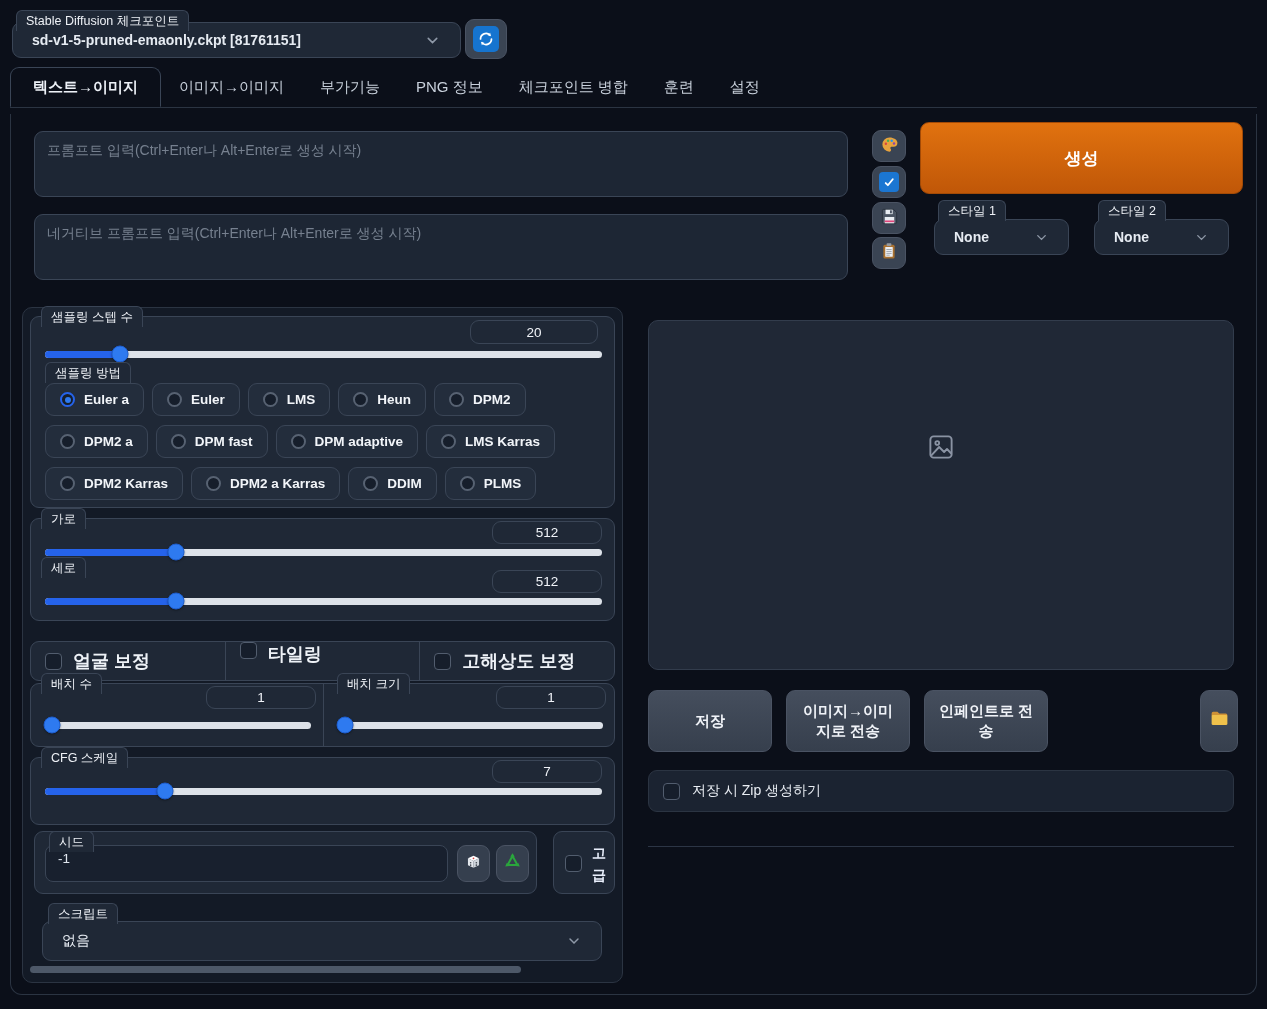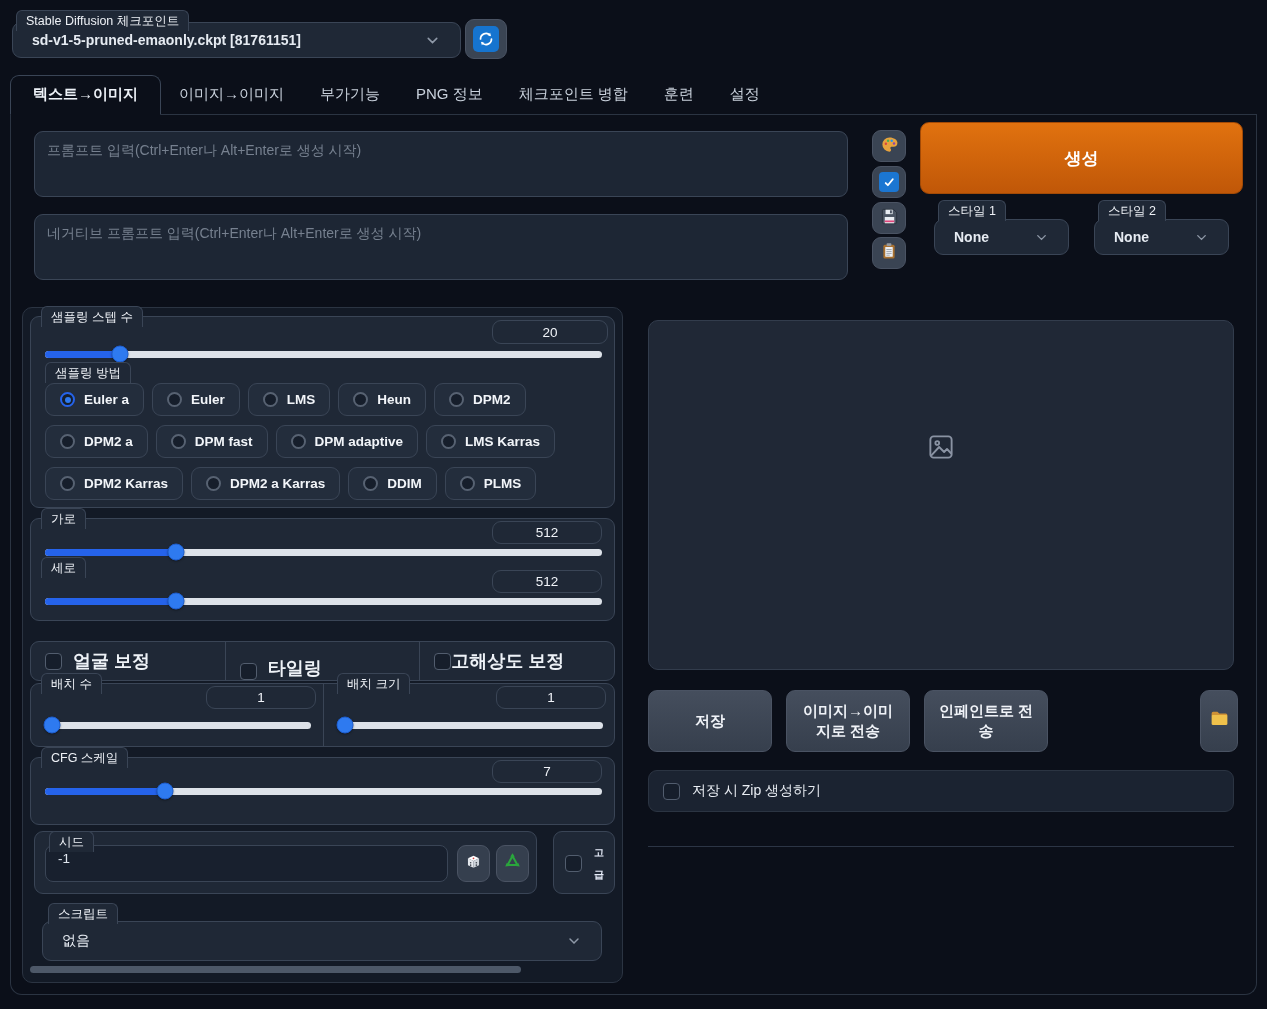--- a/index.html
+++ b/index.html
@@ -25,21 +25,21 @@
   .pill.sel .rcirc::after{content:"";position:absolute;inset:2.5px;border-radius:50%;background:var(--blue2)}
   .cb{width:17px;height:17px;border:1.5px solid #525d6e;border-radius:4px;background:#161e2b;flex:0 0 auto}
   .cblabel{font-size:18px;font-weight:600;color:#eef2f7}
   .sbtn{background:linear-gradient(#454e5d,#363f4d);border:1px solid #4a5363;border-radius:9px;color:#f0f3f8;font-weight:700;font-size:15px;display:flex;align-items:center;justify-content:center;text-align:center;line-height:1.35;padding:0 10px;cursor:pointer}
   .ibtn{background:#3a4453;border:1px solid #4a5363;border-radius:9px;display:flex;align-items:center;justify-content:center;cursor:pointer}
   .select{background:var(--block);border:1px solid var(--border);border-radius:9px;display:flex;align-items:center;justify-content:space-between;padding:0 19px;cursor:pointer}
   .select .val{font-size:14px;font-weight:600;color:#e6ebf2}
   .chev{display:flex;align-items:center}
   .ta{position:absolute;background:var(--input2);border:1px solid var(--border);border-radius:9px;resize:none;color:var(--text);font-size:14px;padding:10px 12px;font-family:"Liberation Sans","DejaVu Sans",sans-serif;outline:none}
   .ta::placeholder{color:var(--ph)}
-  .tabs{position:absolute;left:10px;top:74px;right:10px;height:41px;display:flex;align-items:center;border-bottom:1px solid var(--border-soft);z-index:2}
+  .tabs{position:absolute;left:10px;top:67px;right:10px;height:41px;display:flex;align-items:flex-start;border-bottom:1px solid var(--border-soft);z-index:2}
   .tab{padding:0 18px;height:40px;display:flex;align-items:center;font-size:15px;color:#c9d1dc;cursor:pointer;white-space:nowrap}
   .tab.active{border:1px solid var(--border);border-bottom:1px solid var(--bg);border-radius:9px 9px 0 0;background:var(--bg);color:#edf1f7;margin-bottom:-1px;padding:0 22px;font-weight:600}
 </style>
 </head>
 <body>
 
 <div class="page">
 
   <div class="tag" style="left:16px;top:10px;background:var(--block)"><span>Stable Diffusion 체크포인트</span></div>
   <div class="select abs" style="left:12px;top:22px;width:449px;height:36px">
@@ -152,21 +152,21 @@
         <svg width="15" height="15" viewBox="0 0 24 24" fill="none" stroke="#8f99a8" stroke-width="2.2" stroke-linecap="round">
           <path d="M6 9l6 6 6-6"></path>
         </svg>
       </span>
   </div>
 
   <div class="abs" style="left:22px;top:307px;width:601px;height:676px;background:var(--panel);border:1px solid var(--border-soft);border-radius:10px"></div>
 
   <div class="group" style="left:30px;top:316px;width:585px;height:192px">
     <div class="tag"><span>샘플링 스텝 수</span></div>
-    <div class="valbox" style="right:6px;top:3px;width:116px;height:24px">
+    <div class="valbox" style="right:16px;top:3px;width:128px;height:24px">
         <span>20</span>
       </div>
     <div class="slider" style="left:14px;top:28px;width:557px">
       <div class="track">
           <div class="fill" style="width:13.5%"></div>
           <div class="thumb" style="left:13.5%"></div>
         </div>
     </div>
     <div class="tag" style="position:absolute;top:45px;left:14px;border-radius:6px 6px 0 0"><span>샘플링 방법</span></div>
     <div class="abs" style="left:14px;top:66px;width:560px;display:flex;flex-wrap:wrap;gap:9px 8px">
@@ -246,25 +246,25 @@
           <div class="thumb" style="left:23.5%"></div>
         </div>
     </div>
   </div>
 
   <div class="group" style="left:30px;top:641px;width:585px;height:40px;display:flex;background:var(--block)">
     <div style="flex:1;display:flex;align-items:center;gap:11px;padding:0 14px;border-right:1px solid var(--border)">
       <span class="cb"></span>
       <span class="cblabel">얼굴 보정</span>
     </div>
-    <div style="flex:1;display:flex;align-items:flex-end;gap:11px;padding:0 14px;border-right:1px solid var(--border)">
+    <div style="flex:1;display:flex;align-items:flex-start;gap:11px;padding:0 14px;border-right:1px solid var(--border)">
       <span class="cb"></span>
       <span class="cblabel">타일링</span>
     </div>
-    <div style="flex:1;display:flex;align-items:center;padding:0 14px">
+    <div style="flex:1;display:flex;align-items:center;gap:11px;padding:0 14px">
       <span class="cb"></span>
       <span class="cblabel">고해상도 보정</span>
     </div>
   </div>
 
   <div class="group" style="left:30px;top:683px;width:585px;height:64px">
     <div class="abs" style="left:292px;top:0;bottom:0;width:1px;background:var(--border)"></div>
     <div class="tag"><span>배치 수</span></div>
     <div class="valbox" style="left:175px;top:2px;width:110px;height:23px">
         <span>1</span>
@@ -325,21 +325,21 @@
             <path d="M12 5.2 L18.2 16.4 H5.8 Z" fill="none" stroke="#2aa63c" stroke-width="2.6" stroke-linejoin="round"></path>
             <path d="M12 1.6 L14.8 6 H9.2 Z" fill="#2aa63c"></path>
             <path d="M2.8 18.4 L8 17.8 L4.9 13.6 Z" fill="#2aa63c"></path>
             <path d="M21.2 18.4 L16 17.8 L19.1 13.6 Z" fill="#2aa63c"></path>
           </svg>
       </span>
     </div>
   </div>
   <div class="group" style="left:553px;top:831px;width:62px;height:63px">
     <div style="position:absolute;left:11px;top:23px" class="cb"></div>
-    <div style="position:absolute;left:36px;top:10px;width:18px;font-size:10px;font-weight:600;color:#e8eefb;line-height:22px;word-break:break-all;text-align:center">고급</div>
+    <div style="position:absolute;left:36px;top:10px;width:18px;font-size:14px;font-weight:600;color:#e8eefb;line-height:22px;word-break:break-all;text-align:center">고급</div>
   </div>
 
   <div class="tag" style="left:48px;top:903px;z-index:4"><span>스크립트</span></div>
   <div class="select abs" style="left:42px;top:921px;width:560px;height:40px">
     <span class="val" style="font-weight:400">없음</span>
     <span class="chev">
         <svg width="16" height="16" viewBox="0 0 24 24" fill="none" stroke="#8f99a8" stroke-width="2.2" stroke-linecap="round">
           <path d="M6 9l6 6 6-6"></path>
         </svg>
       </span>

